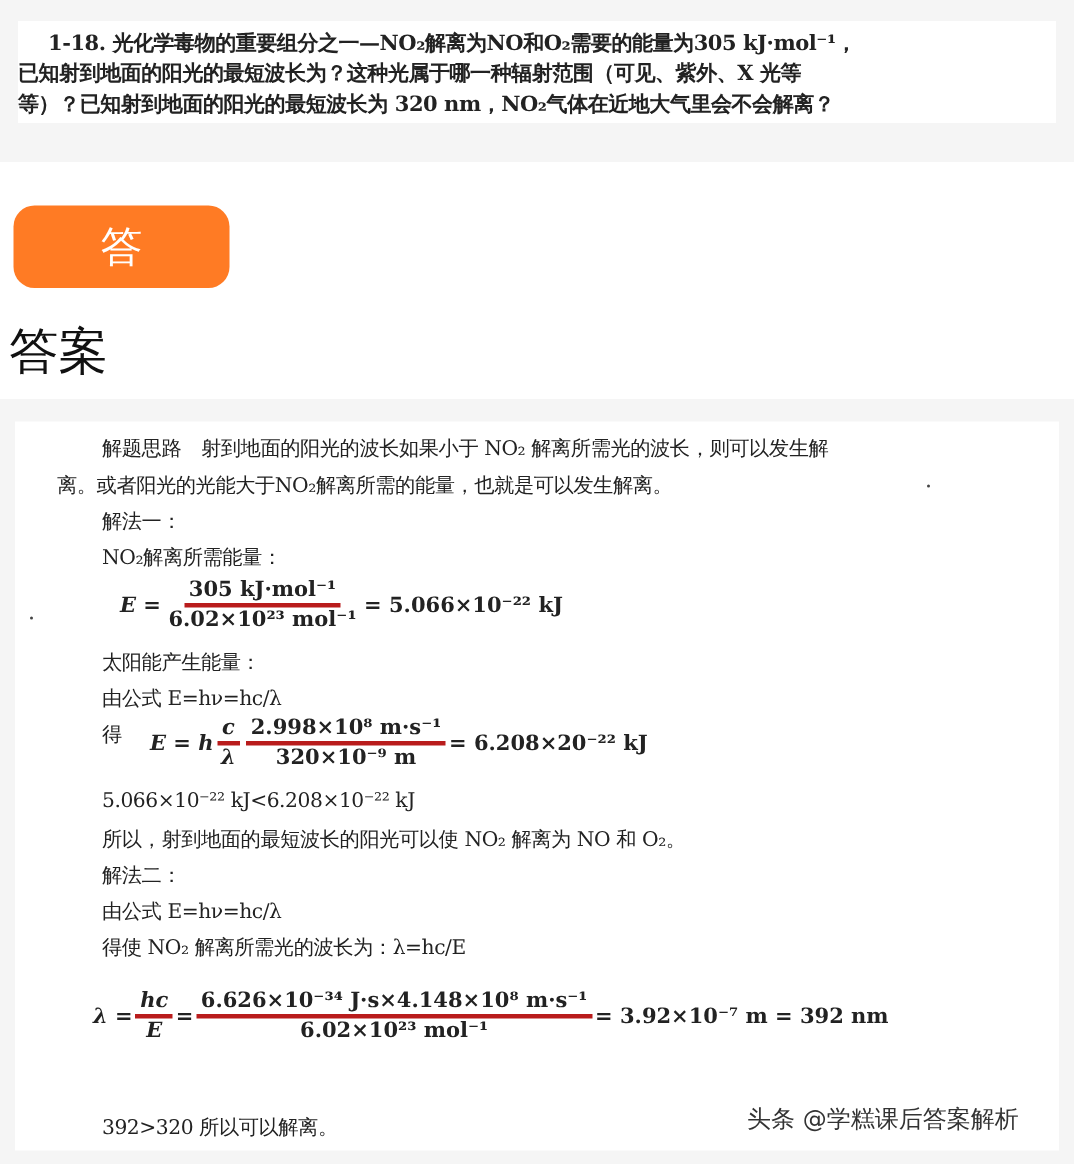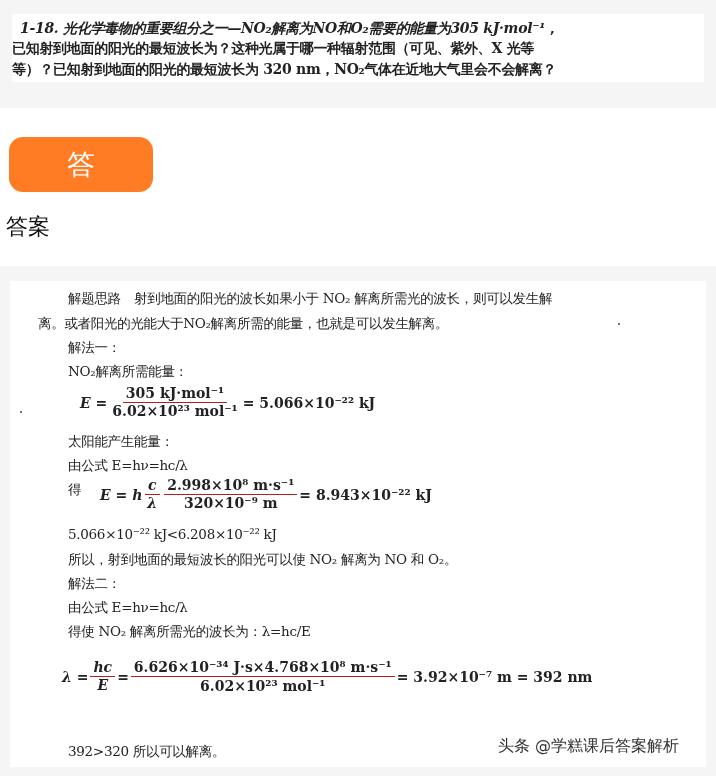--- a/index.html
+++ b/index.html
@@ -5,37 +5,37 @@
   html, body { margin:0; padding:0; }
   body { width:716px; height:776px; background:#f5f5f5; position:relative; overflow:hidden;
          font-family: "DejaVu Serif", "Liberation Serif", serif; color:#222; }
   .q-panel { position:absolute; left:0; top:0; width:716px; height:108px; background:#f5f5f5; }
   .q-sheet { position:absolute; left:12px; top:14px; width:692px; height:68px; background:#fff; }
   .q-line { position:absolute; left:24px; font-size:14px; font-weight:bold; white-space:nowrap; letter-spacing:-0.3px; }
   .white-band { position:absolute; left:0; top:108px; width:716px; height:158px; background:#fff; }
   .answer-btn { position:absolute; left:9px; top:137px; width:144px; height:55px; background:#ff7b24;
                 border-radius:14px; color:#fff; font-family:"DejaVu Sans", sans-serif; font-size:28px;
                 display:flex; align-items:center; justify-content:center; }
-  .answer-heading { position:absolute; left:6px; top:212px; font-family:"DejaVu Sans", sans-serif; font-size:22px; color:#111; }
+  .answer-heading { position:absolute; left:6px; top:212px; font-family:"DejaVu Sans", sans-serif; font-size:33px; color:#111; }
   .a-sheet { position:absolute; left:10px; top:281px; width:696px; height:486px; background:#fff; }
   .t { position:absolute; font-size:13.5px; font-weight:normal; white-space:nowrap; letter-spacing:-0.3px; color:#222; }
   .m { font-style:italic; }
   .frac { display:inline-flex; flex-direction:column; align-items:center; vertical-align:middle; margin:0 2px; }
-  .frac .num { border-bottom:1px solid #b91c1c; padding:0 3px; line-height:17px; }
+  .frac .num { border-bottom:3px solid #b91c1c; padding:0 3px; line-height:17px; }
   .frac .den { padding:0 3px; line-height:17px; }
   .eq { position:absolute; font-size:14px; font-weight:bold; white-space:nowrap; display:flex; align-items:center; color:#222; }
   .watermark { position:absolute; left:498px; top:736px; font-family:"DejaVu Sans", sans-serif; font-size:16px; color:#333; white-space:nowrap; }
   .dot { position:absolute; width:2px; height:2px; background:#444; border-radius:1px; }
 </style>
 </head>
 <body>
 
 <div class="q-panel">
   <div class="q-sheet">
-    <div class="q-line" style="top:6px;left:8px;font-style:italic;">1-18. 光化学毒物的重要组分之一—NO₂解离为NO和O₂需要的能量为305 kJ·mol⁻¹，</div>
+    <div class="q-line" style="top:6px;left:20px;">1-18. 光化学毒物的重要组分之一—NO₂解离为NO和O₂需要的能量为305 kJ·mol⁻¹，</div>
     <div class="q-line" style="top:26px;left:0px;">已知射到地面的阳光的最短波长为？这种光属于哪一种辐射范围（可见、紫外、X 光等</div>
     <div class="q-line" style="top:47px;left:0px;">等）？已知射到地面的阳光的最短波长为 320 nm，NO₂气体在近地大气里会不会解离？</div>
   </div>
 </div>
 
 <div class="white-band"></div>
 <div class="answer-btn">答</div>
 <div class="answer-heading">答案</div>
 
 <div class="a-sheet">
@@ -60,38 +60,38 @@
   <div class="eq" style="left:90px;top:196px;">
     <span class="m">E = h</span>
     <span class="frac">
       <span class="num m">c</span>
       <span class="den m">λ</span>
     </span>
     <span class="frac">
       <span class="num">2.998×10⁸ m·s⁻¹</span>
       <span class="den">320×10⁻⁹ m</span>
     </span>
-    <span>= 8.943×10⁻²² kJ</span>
+    <span>= 6.208×20⁻²² kJ</span>
   </div>
 
   <div class="t" style="left:58px;top:245px;">5.066×10⁻²² kJ&lt;6.208×10⁻²² kJ</div>
   <div class="t" style="left:58px;top:270px;">所以，射到地面的最短波长的阳光可以使 NO₂ 解离为 NO 和 O₂。</div>
   <div class="t" style="left:58px;top:294px;">解法二：</div>
   <div class="t" style="left:58px;top:318px;">由公式 E=hν=hc/λ</div>
   <div class="t" style="left:58px;top:342px;">得使 NO₂ 解离所需光的波长为：λ=hc/E</div>
 
   <div class="eq" style="left:52px;top:378px;">
     <span class="m">λ =</span>
     <span class="frac">
       <span class="num m">hc</span>
       <span class="den m">E</span>
     </span>
     <span>=</span>
     <span class="frac">
-      <span class="num">6.626×10⁻³⁴ J·s×4.768×10⁸ m·s⁻¹</span>
+      <span class="num">6.626×10⁻³⁴ J·s×4.148×10⁸ m·s⁻¹</span>
       <span class="den">
         <span class="frac">
           <span class="den">6.02×10²³ mol⁻¹</span>
         </span>
       </span>
     </span>
     <span>= 3.92×10⁻⁷ m = 392 nm</span>
   </div>
 
   <div class="t" style="left:58px;top:462px;">392&gt;320 所以可以解离。</div>

